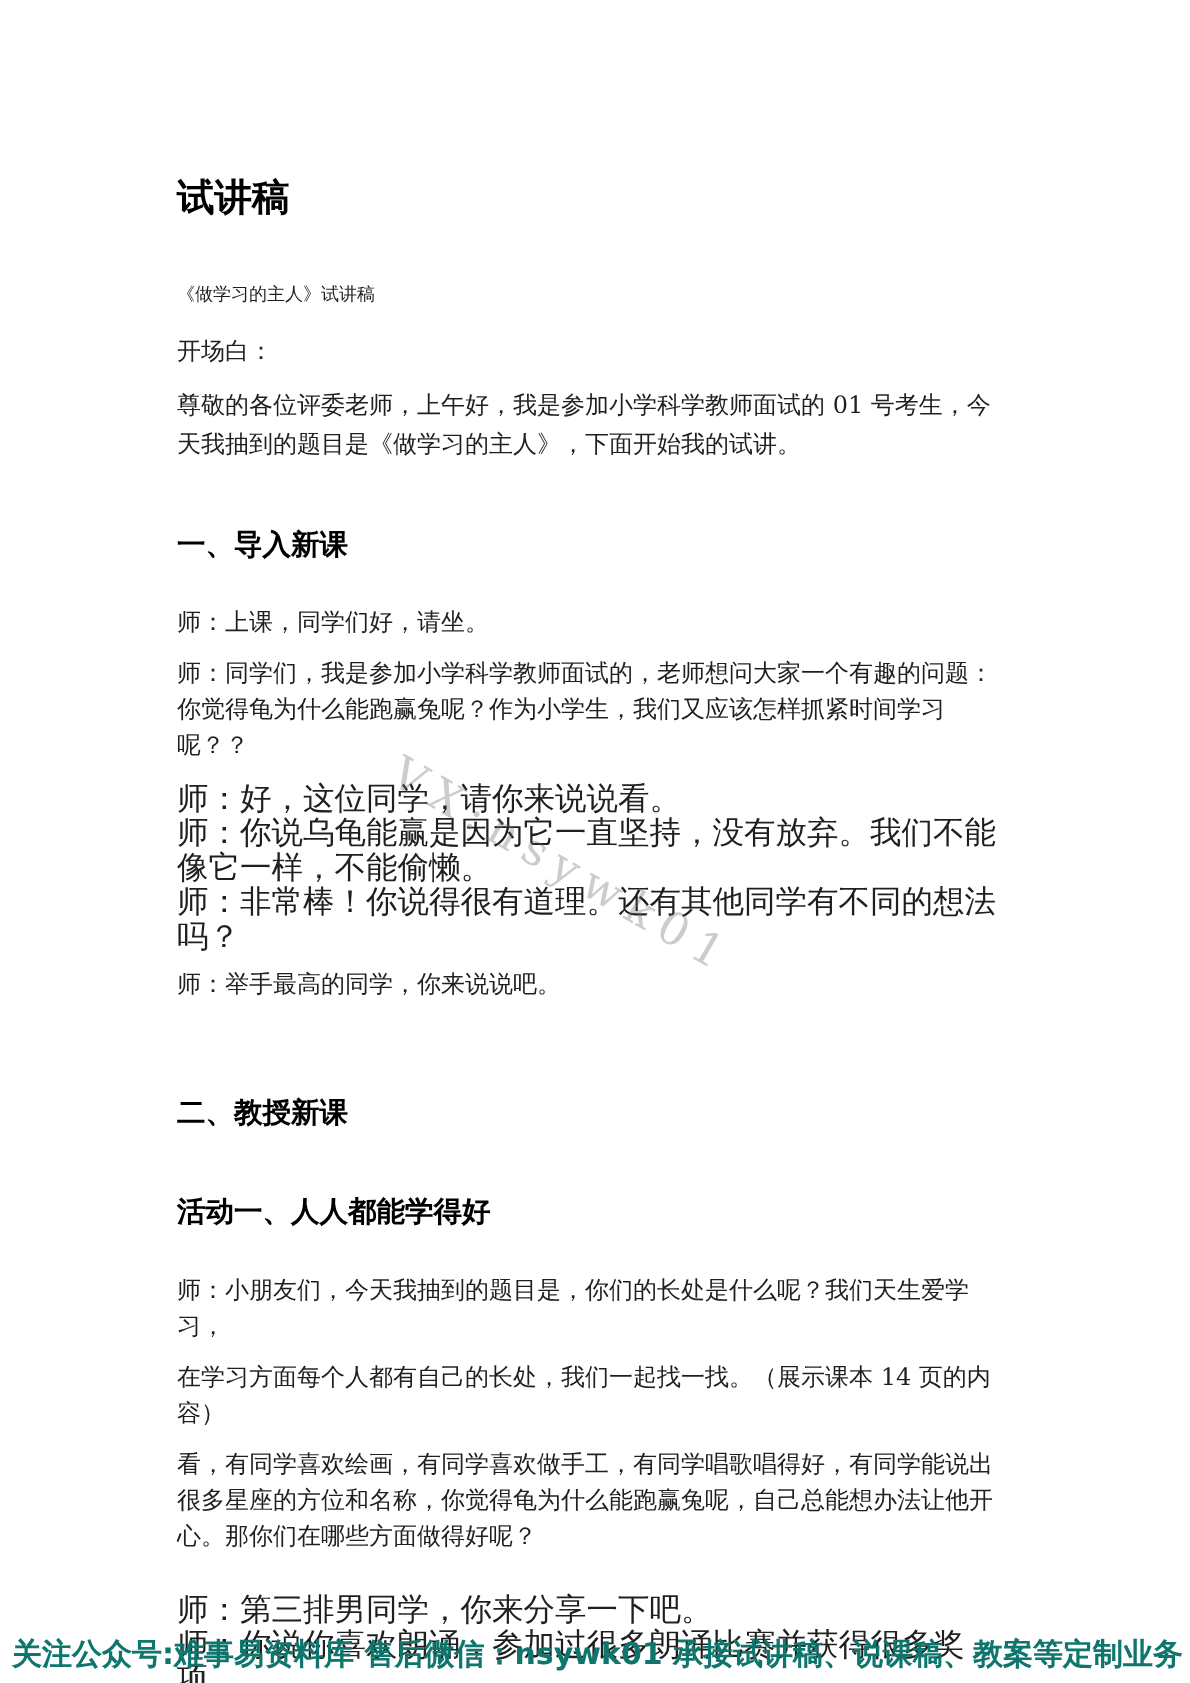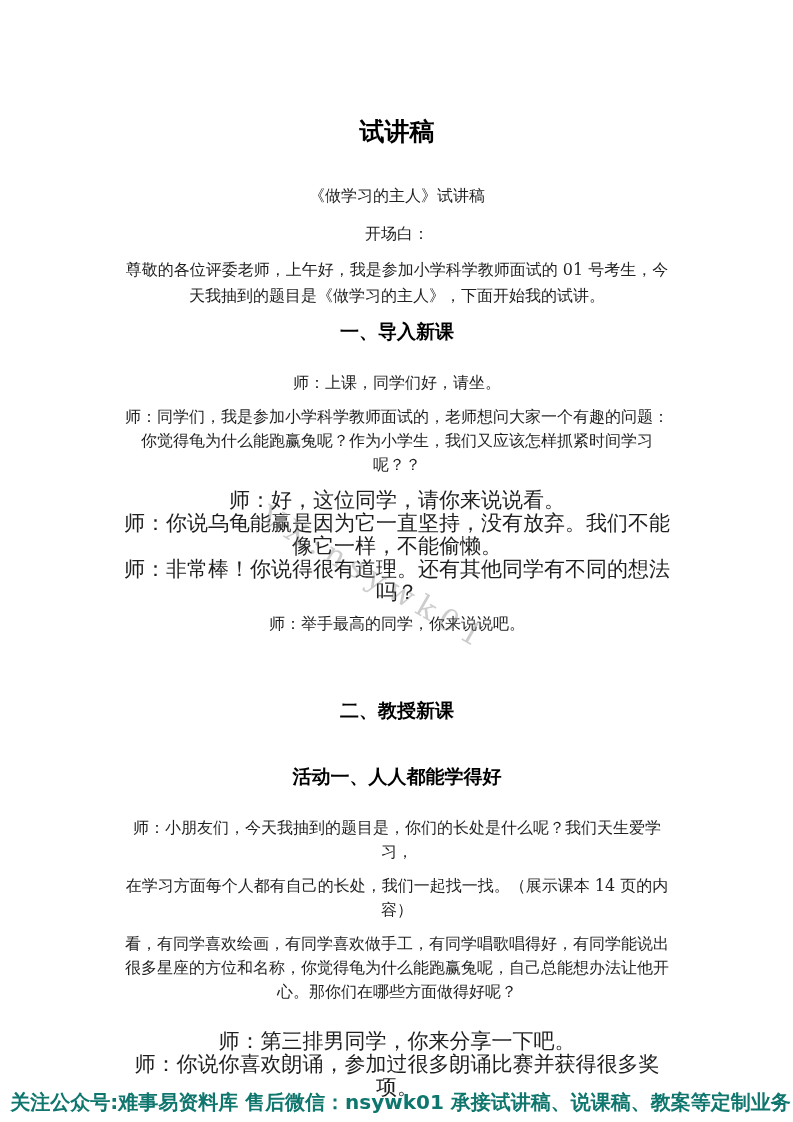--- a/index.html
+++ b/index.html
@@ -14,32 +14,31 @@
     overflow: hidden;
     font-family: "DejaVu Serif", "Liberation Serif", serif;
     color: #1f1f1f;
   }
   .page {
     position: relative;
     width: 793px;
     height: 1122px;
     box-sizing: border-box;
     padding: 116px 117px 0 118px;
-    text-align: center;
   }
   .doc-title {
     font-family: "DejaVu Sans", "Liberation Sans", sans-serif;
     font-weight: bold;
     font-size: 25px;
     line-height: 1.25;
     color: #000000;
     margin: 0 0 38px 0;
   }
   .subtitle {
-    font-size: 16px;
+    font-size: 12px;
     line-height: 22px;
     margin: 0 0 16px 0;
   }
   .opening-label {
     font-size: 16px;
     line-height: 22px;
     margin: 0 0 12px 0;
   }
   .para {
     font-size: 16px;
@@ -47,21 +46,21 @@
     margin: 0 0 0 0;
   }
   .h-sec {
     font-family: "DejaVu Sans", "Liberation Sans", sans-serif;
     font-weight: bold;
     font-size: 19px;
     line-height: 24px;
     color: #000000;
     margin: 0;
   }
-  .h1-sec { margin: 10px 0 28px 0; }
+  .h1-sec { margin: 42px 0 28px 0; }
   .h2-sec { margin: 62px 0 42px 0; }
   .h3-act { margin: 0 0 28px 0; }
   .line24 { font-size: 16px; line-height: 24px; margin: 0; }
   .mt10 { margin-top: 10px; }
   .mt12 { margin-top: 12px; }
   .mt8  { margin-top: 8px; }
   .mt26 { margin-top: 26px; }
   .tight div {
     font-size: 21px;
     line-height: 23px;

